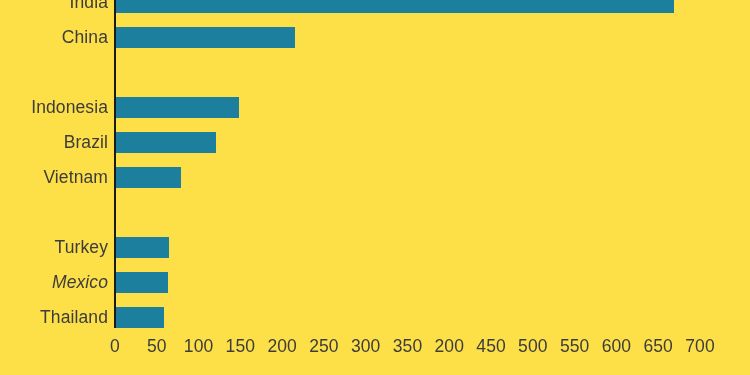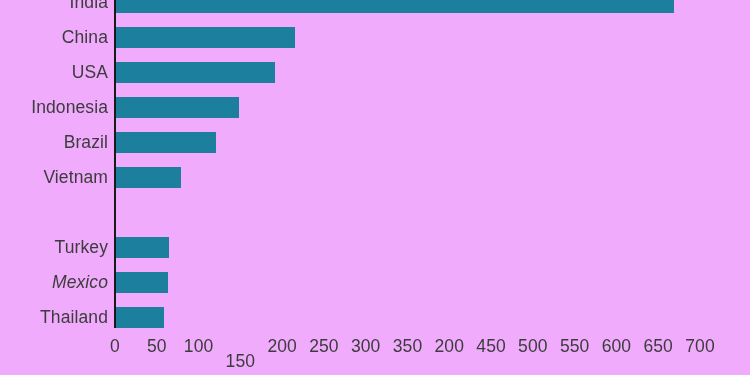--- a/index.html
+++ b/index.html
@@ -4,21 +4,21 @@
 <style>
   html, body {
     margin: 0;
     padding: 0;
     background: #ffffff;
   }
   #chart-root {
     position: relative;
     width: 750px;
     height: 375px;
-    background: #f0abfc;
+    background: #fde047;
     overflow: hidden;
     font-family: "Liberation Sans", sans-serif;
   }
 
   
   #plot-area {
     position: absolute;
     left: 0;
     top: 0;
     width: 750px;
@@ -87,24 +87,20 @@
   <div id="plot-area">
     <div class="axis-line"></div>
   <div class="bar-row" style="top: -15px;">
         <div class="cat-label">India</div>
         <div class="bar" title="India: 668" style="width: 558px; background: rgb(28, 127, 158);"></div>
       </div>
       <div class="bar-row" style="top: 20px;">
         <div class="cat-label">China</div>
         <div class="bar" title="China: 214" style="width: 179px; background: rgb(28, 127, 158);"></div>
       </div>
-      <div class="bar-row" style="top: 55px;">
-        <div class="cat-label">USA</div>
-        <div class="bar" title="USA: 190" style="width: 159px; background: rgb(28, 127, 158);"></div>
-      </div>
       <div class="bar-row" style="top: 90px;">
         <div class="cat-label">Indonesia</div>
         <div class="bar" title="Indonesia: 147" style="width: 123px; background: rgb(28, 127, 158);"></div>
       </div>
       <div class="bar-row" style="top: 125px;">
         <div class="cat-label">Brazil</div>
         <div class="bar" title="Brazil: 120" style="width: 100px; background: rgb(28, 127, 158);"></div>
       </div>
       <div class="bar-row" style="top: 160px;">
         <div class="cat-label">Vietnam</div>
@@ -120,21 +116,21 @@
       </div>
       <div class="bar-row" style="top: 300px;">
         <div class="cat-label">Thailand</div>
         <div class="bar" title="Thailand: 57" style="width: 48px; background: rgb(28, 127, 158);"></div>
       </div>
     </div>
   <div id="x-axis">
       <div class="tick-label" style="left: 115px;">0</div>
       <div class="tick-label" style="left: 156.786px;">50</div>
       <div class="tick-label" style="left: 198.571px;">100</div>
-      <div class="tick-label" style="left: 240.357px; margin-top: 15px;">150</div>
+      <div class="tick-label" style="left: 240.357px;">150</div>
       <div class="tick-label" style="left: 282.143px;">200</div>
       <div class="tick-label" style="left: 323.929px;">250</div>
       <div class="tick-label" style="left: 365.714px;">300</div>
       <div class="tick-label" style="left: 407.5px;">350</div>
       <div class="tick-label" style="left: 449.286px;">200</div>
       <div class="tick-label" style="left: 491.071px;">450</div>
       <div class="tick-label" style="left: 532.857px;">500</div>
       <div class="tick-label" style="left: 574.643px;">550</div>
       <div class="tick-label" style="left: 616.429px;">600</div>
       <div class="tick-label" style="left: 658.214px;">650</div>

